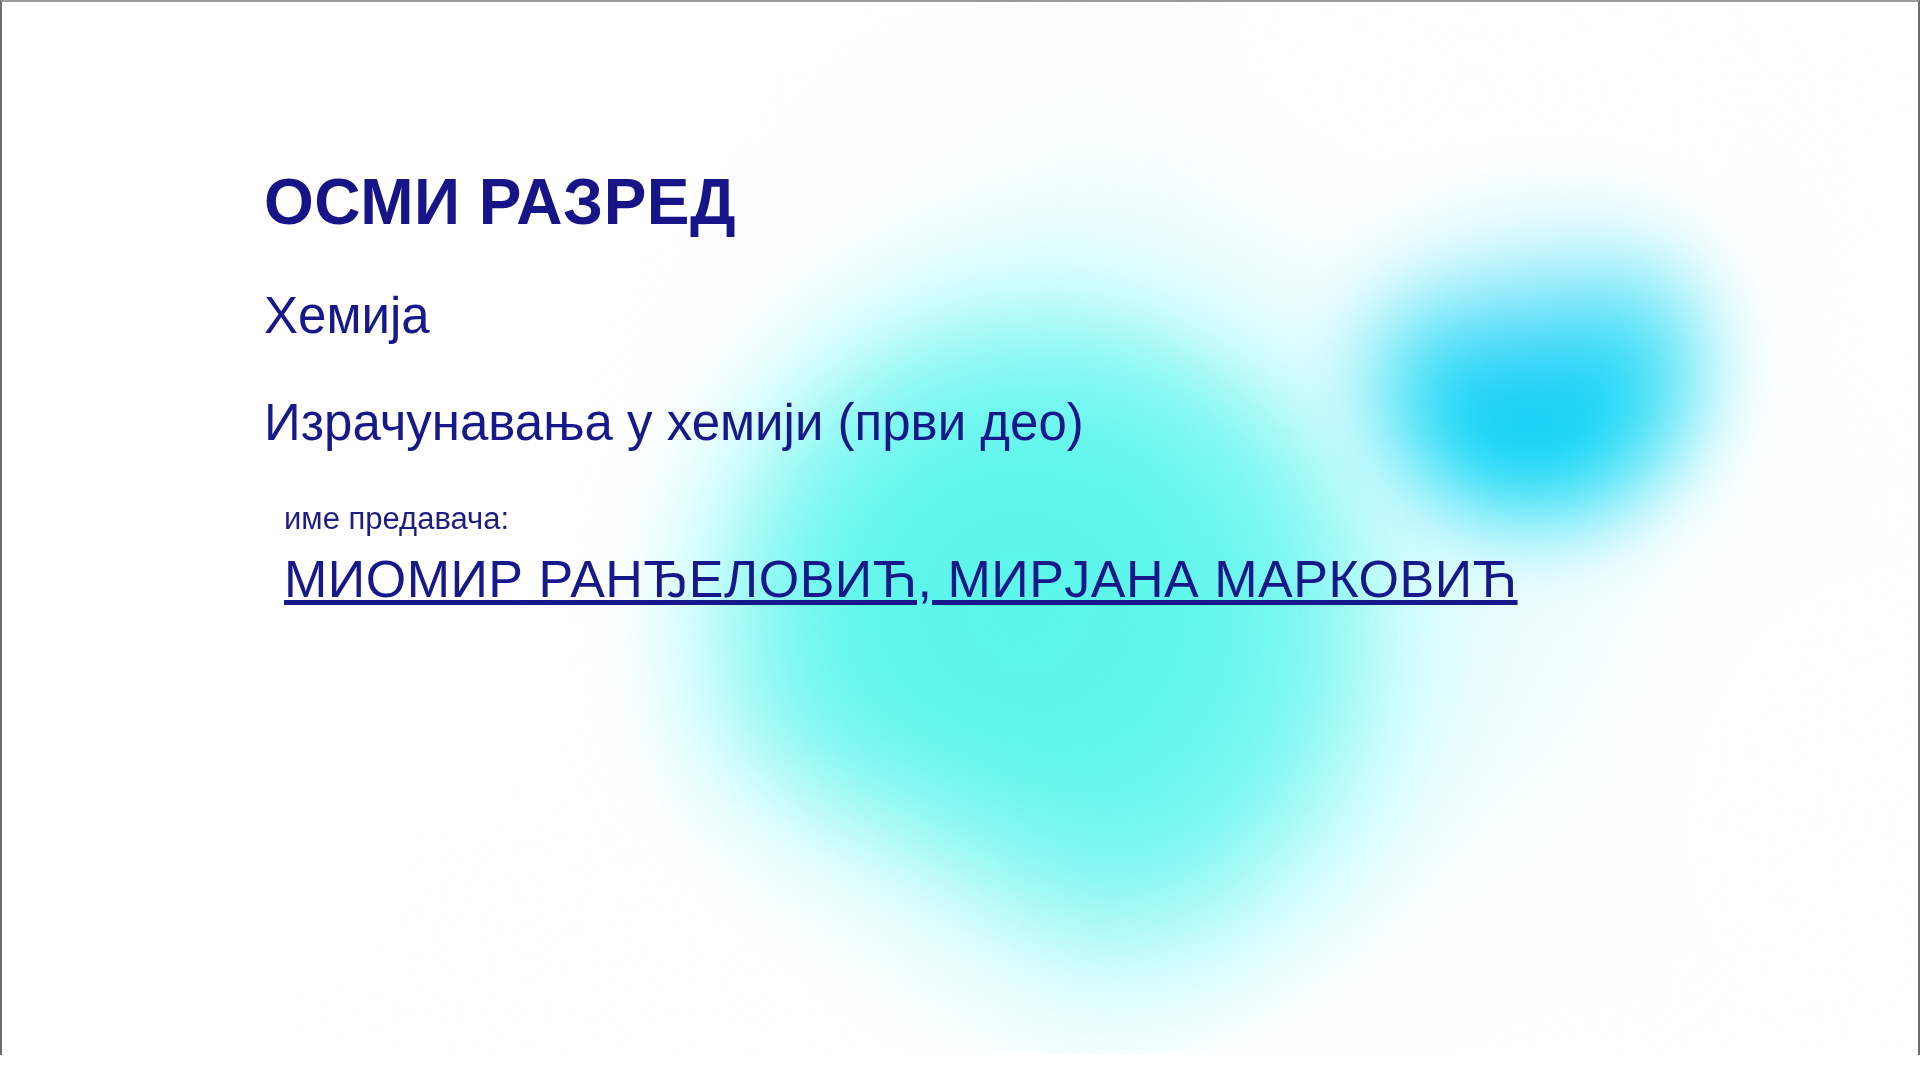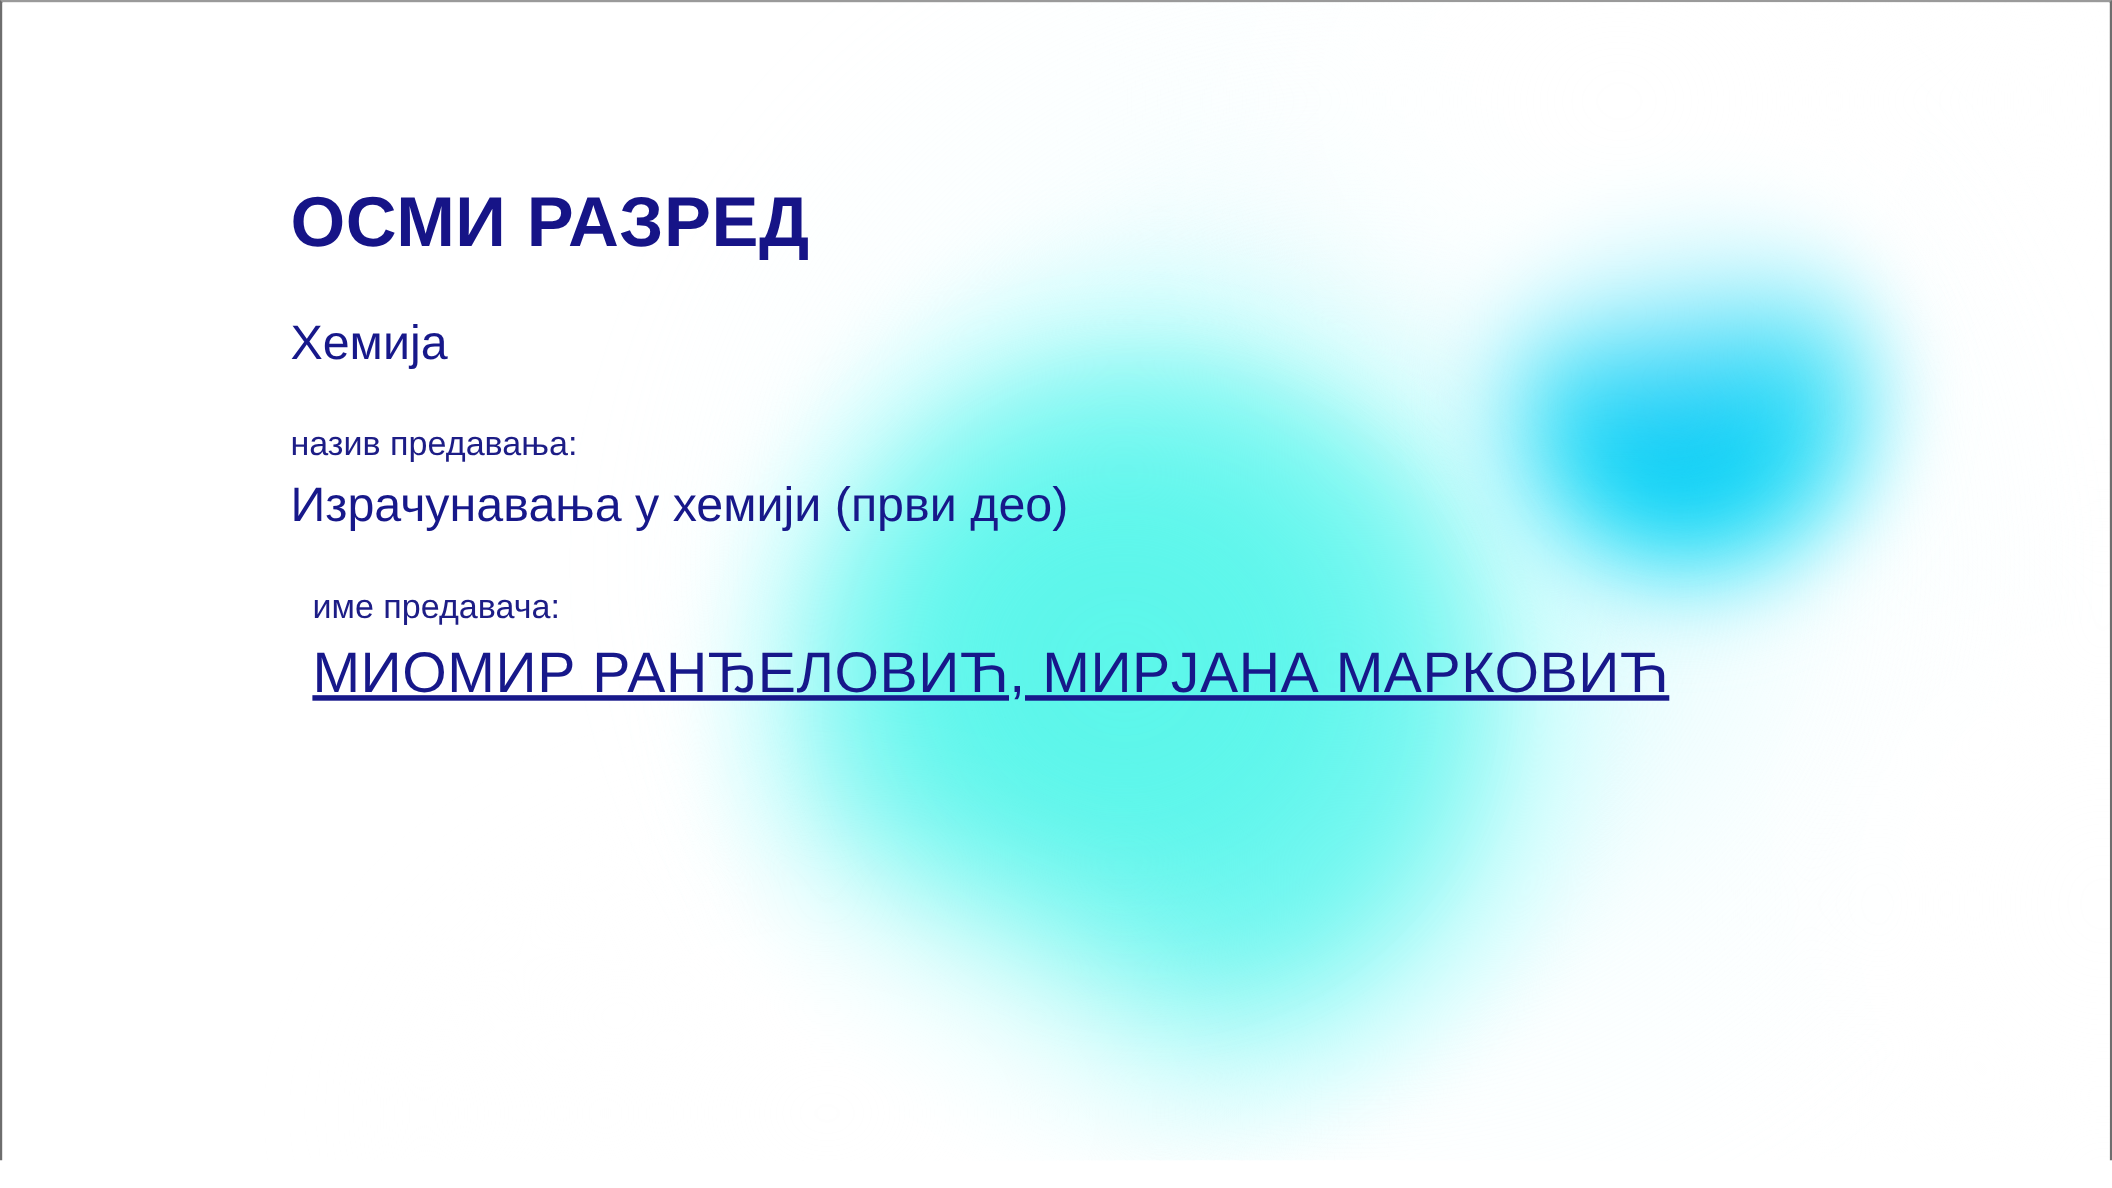--- a/index.html
+++ b/index.html
@@ -190,21 +190,21 @@
   .field-label {
     font-size: 31px;
     font-weight: 400;
     line-height: 1.25;
     color: #1d1d86;
     margin: 0 0 10px 0;
     white-space: nowrap;
   }
 
   .field-value {
-    font-size: 44px;
+    font-size: 51px;
     font-weight: 400;
     line-height: 1.16;
     color: #17188a;
     margin: 0;
     white-space: nowrap;
   }
 
   .field-value.is-upper {
     font-size: 52px;
     letter-spacing: 0.5px;
@@ -233,21 +233,20 @@
 
     <h1 class="deck-title">ОСМИ РАЗРЕД</h1>
 
     <div class="field">
       <p class="field-value">Хемија</p>
     </div>
 
     <div class="spacer-sm"></div>
 
     <div class="field">
-      <p class="field-label">назив предавања:</p>
       <p class="field-value">Израчунавања у хемији  (први део)</p>
     </div>
 
     <div class="spacer-sm"></div>
 
     <div class="field">
       <p class="field-label">име предавача:</p>
       <p class="field-value is-upper">МИОМИР РАНЂЕЛОВИЋ, МИРЈАНА МАРКОВИЋ</p>
     </div>
 

